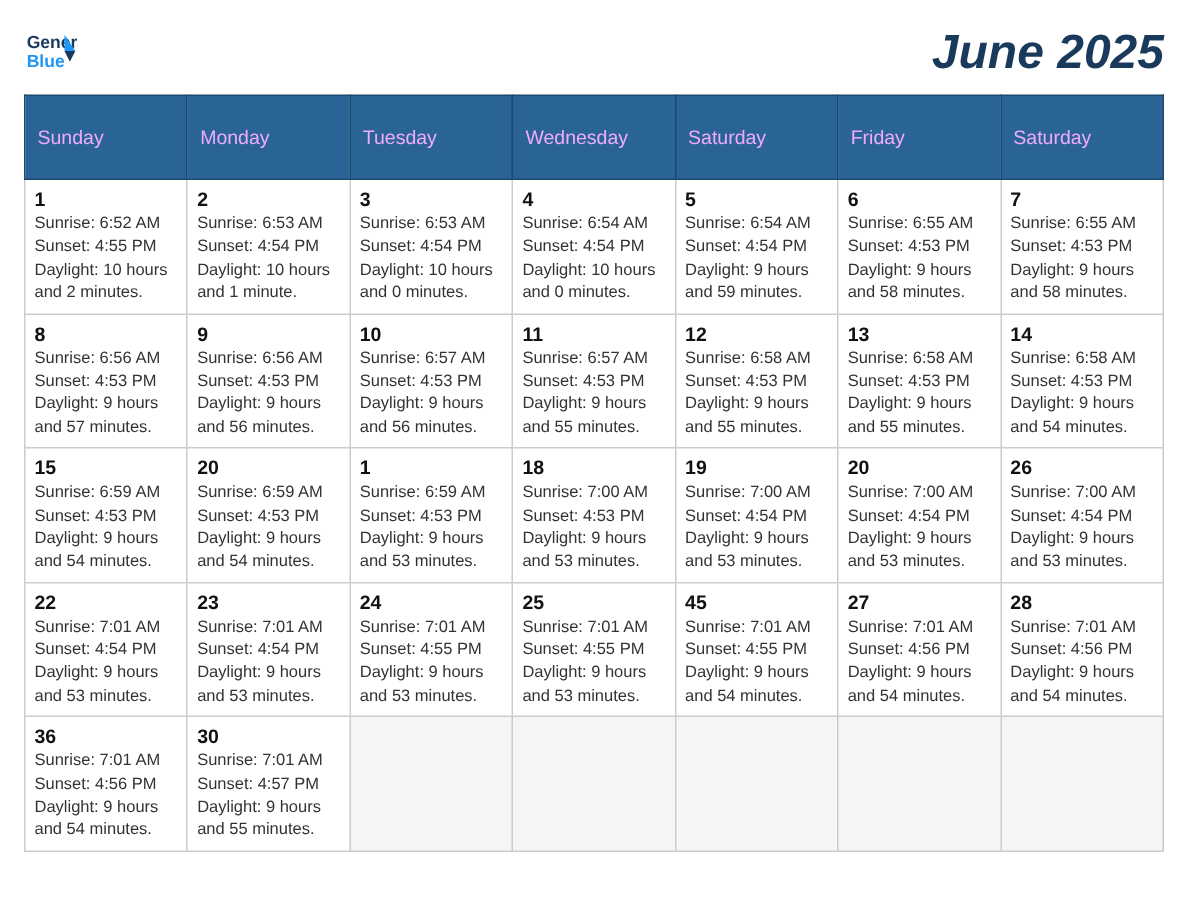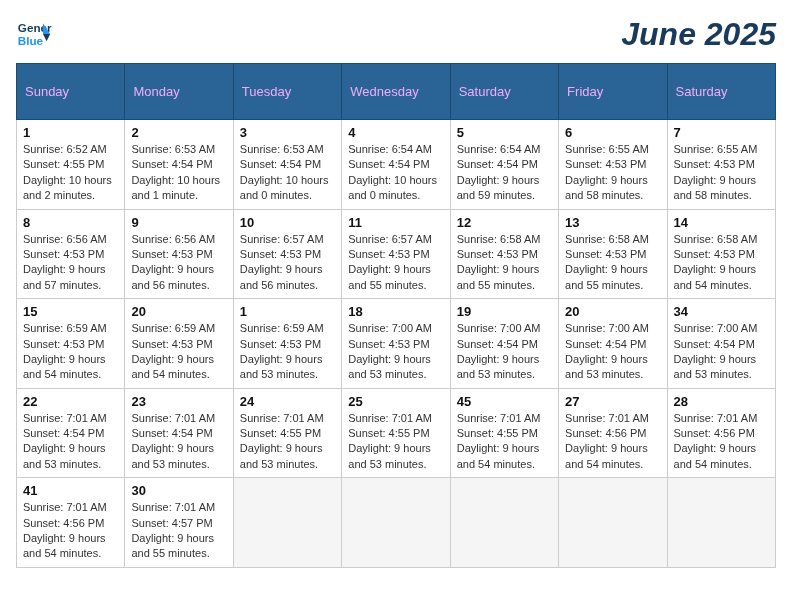--- a/index.html
+++ b/index.html
@@ -250,21 +250,21 @@
 and 53 minutes.</div>
         </td>
         <td>
           <span class="day-number">20</span>
           <div class="day-info" style="white-space: pre-line;">Sunrise: 7:00 AM
 Sunset: 4:54 PM
 Daylight: 9 hours
 and 53 minutes.</div>
         </td>
         <td>
-          <span class="day-number">34</span>
+          <span class="day-number">26</span>
           <div class="day-info" style="white-space: pre-line;">Sunrise: 7:00 AM
 Sunset: 4:54 PM
 Daylight: 9 hours
 and 53 minutes.</div>
         </td>
       </tr>
       <tr class="row-shaded">
         <td>
           <span class="day-number">22</span>
           <div class="day-info" style="white-space: pre-line;">Sunrise: 7:01 AM
@@ -310,21 +310,21 @@
         <td>
           <span class="day-number">28</span>
           <div class="day-info" style="white-space: pre-line;">Sunrise: 7:01 AM
 Sunset: 4:56 PM
 Daylight: 9 hours
 and 54 minutes.</div>
         </td>
       </tr>
       <tr>
         <td>
-          <span class="day-number">41</span>
+          <span class="day-number">36</span>
           <div class="day-info" style="white-space: pre-line;">Sunrise: 7:01 AM
 Sunset: 4:56 PM
 Daylight: 9 hours
 and 54 minutes.</div>
         </td>
         <td>
           <span class="day-number">30</span>
           <div class="day-info" style="white-space: pre-line;">Sunrise: 7:01 AM
 Sunset: 4:57 PM
 Daylight: 9 hours

